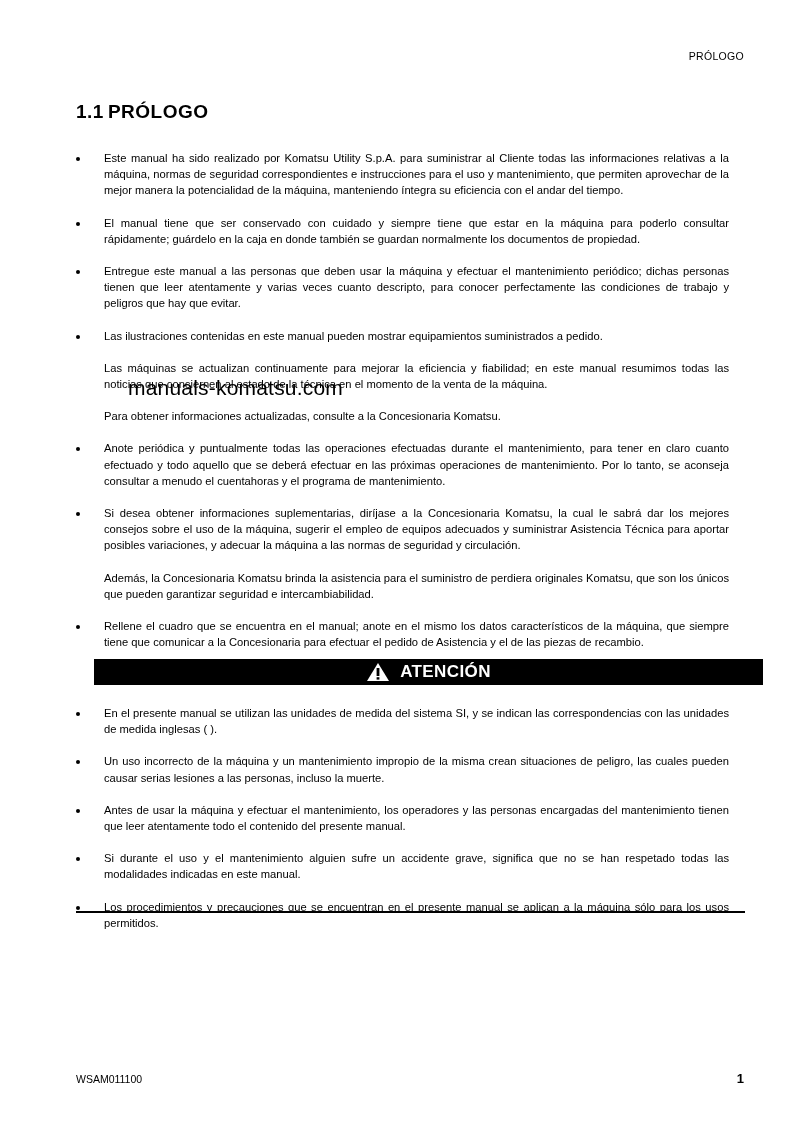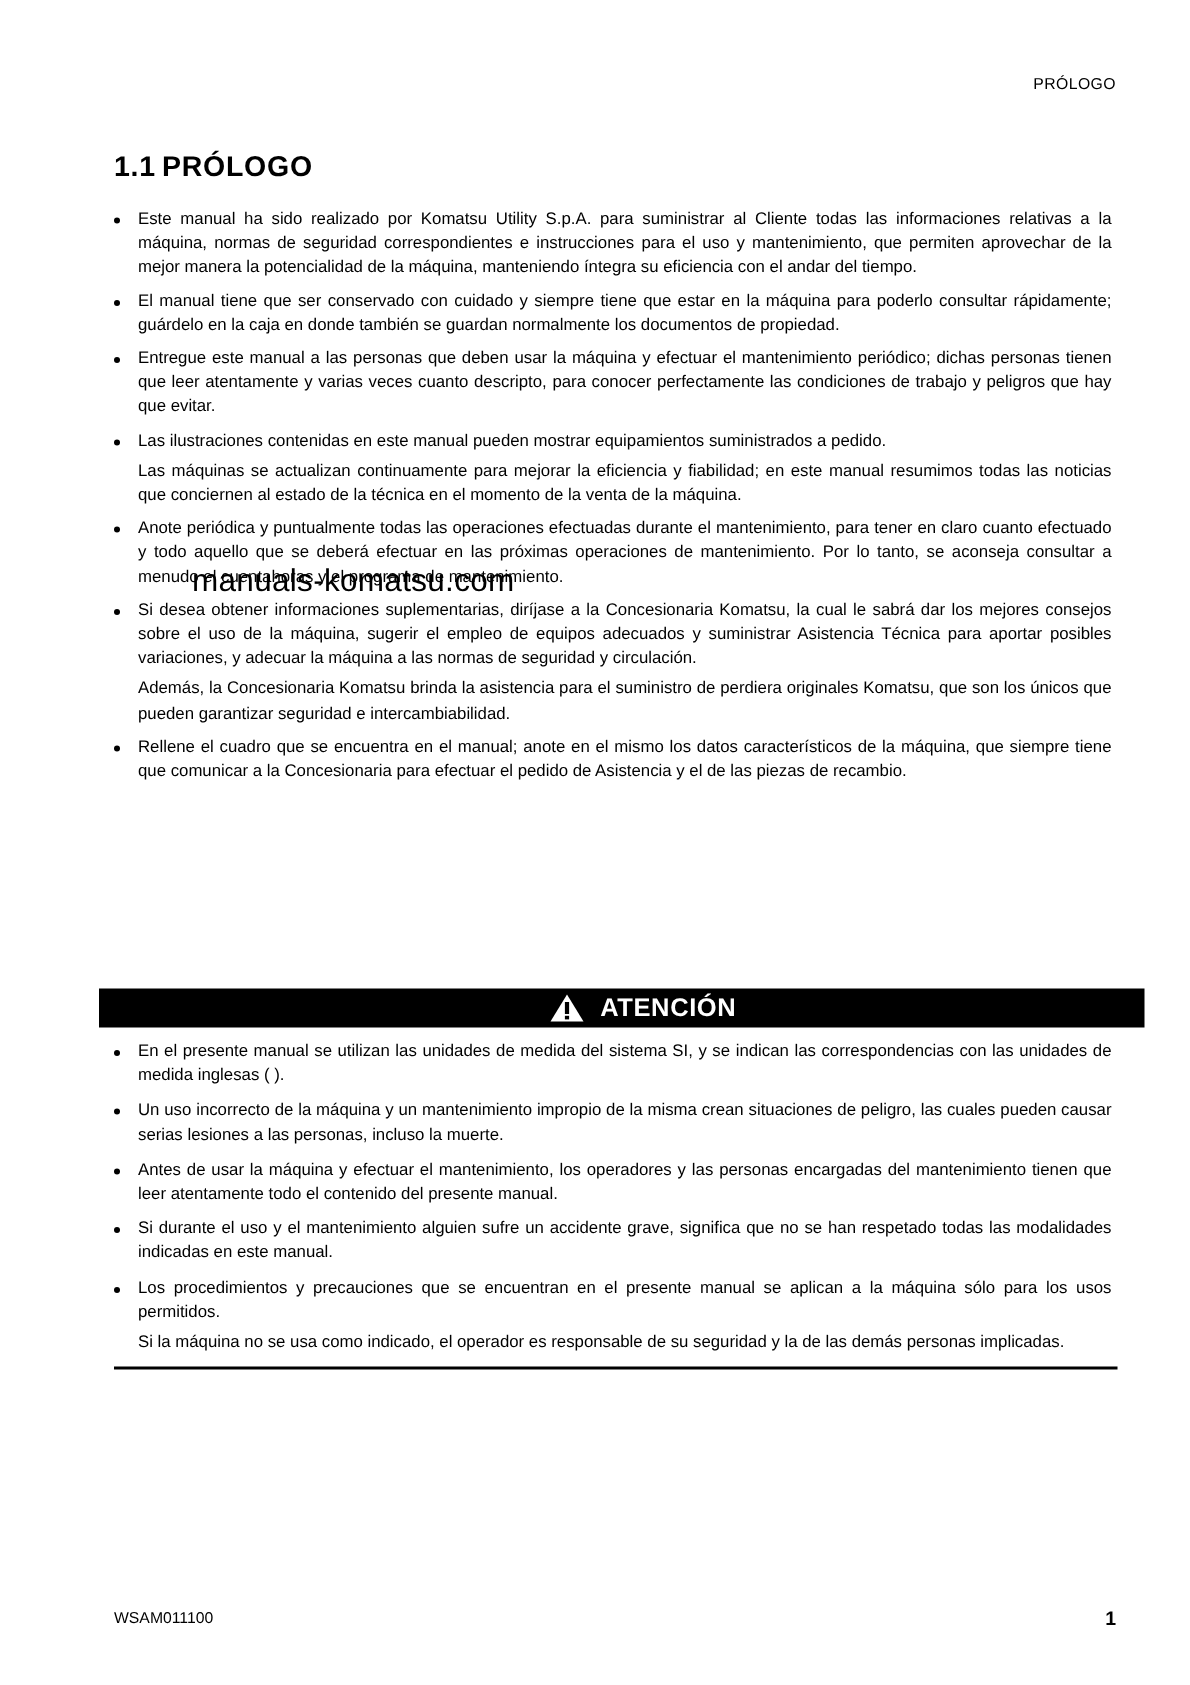--- a/index.html
+++ b/index.html
@@ -23,25 +23,25 @@
   ul.bullets { list-style: none; margin: 0; padding: 0; }
   ul.bullets li {
     position: relative; padding-left: 12px;
     font-size: 11.2px; line-height: 16.2px;
     text-align: justify; margin-bottom: 6px;
   }
   ul.bullets li::before {
     content: ""; position: absolute; left: 0; top: 7px;
     width: 4px; height: 4px; border-radius: 50%; background: #000;
   }
-  ul.bullets li p { margin: 4px; }
+  ul.bullets li p { margin: 16px; }
   .attention-bar {
-    position: absolute; left: 66px; top: 659px; width: 669px; height: 26px;
+    position: absolute; left: 94px; top: 659px; width: 669px; height: 26px;
     background: #000; color: #fff;
-    display: flex; align-items: center; justify-content: center; padding-left: 28px;
+    display: flex; align-items: center; justify-content: center;
   }
   .attention-bar .warn-icon { width: 24px; height: 20px; margin-right: 10px; }
   .attention-bar .label { font-size: 17px; font-weight: bold; letter-spacing: 0.4px; }
   .attention-content {
     position: absolute; left: 76px; top: 689px; width: 669px;
   }
   .attention-content ul.bullets li {
     font-weight: normal; font-size: 11.2px; line-height: 16.2px; margin-bottom: 7px;
   }
   .attention-rule {
@@ -70,20 +70,21 @@
       </li>
     <li>
         <p>El manual tiene que ser conservado con cuidado y siempre tiene que estar en la máquina para poderlo consultar rápidamente; guárdelo en la caja en donde también se guardan normalmente los documentos de propiedad.</p>
       </li>
     <li>
       <p>Entregue este manual a las personas que deben usar la máquina y efectuar el mantenimiento periódico; dichas personas tienen que leer atentamente y varias veces cuanto descripto, para conocer perfectamente las condiciones de trabajo y peligros que hay que evitar.</p>
     </li>
     <li>
       <p>Las ilustraciones contenidas en este manual pueden mostrar equipamientos suministrados a pedido.</p>
       <p>Las máquinas se actualizan continuamente para mejorar la eficiencia y fiabilidad; en este manual resumimos todas las noticias que conciernen al estado de la técnica en el momento de la venta de la máquina.</p>
+      <p>Para obtener informaciones actualizadas, consulte a la Concesionaria Komatsu.</p>
     </li>
     <li>
         <p>Anote periódica y puntualmente todas las operaciones efectuadas durante el mantenimiento, para tener en claro cuanto efectuado y todo aquello que se deberá efectuar en las próximas operaciones de mantenimiento. Por lo tanto, se aconseja consultar a menudo el cuentahoras y el programa de mantenimiento.</p>
       </li>
     <li>
       <p>Si desea obtener informaciones suplementarias, diríjase a la Concesionaria Komatsu, la cual le sabrá dar los mejores consejos sobre el uso de la máquina, sugerir el empleo de equipos adecuados y suministrar Asistencia Técnica para aportar posibles variaciones, y adecuar la máquina a las normas de seguridad y circulación.</p>
       <p>Además, la Concesionaria Komatsu brinda la asistencia para el suministro de perdiera originales Komatsu, que son los únicos que pueden garantizar seguridad e intercambiabilidad.</p>
     </li>
     <li>
         <p>Rellene el cuadro que se encuentra en el manual; anote en el mismo los datos característicos de la máquina, que siempre tiene que comunicar a la Concesionaria para efectuar el pedido de Asistencia y el de las piezas de recambio.</p>
@@ -111,21 +112,20 @@
         <p>Un uso incorrecto de la máquina y un mantenimiento impropio de la misma crean situaciones de peligro, las cuales pueden causar serias lesiones a las personas, incluso la muerte.</p>
       </li>
     <li>
         <p>Antes de usar la máquina y efectuar el mantenimiento, los operadores y las personas encargadas del mantenimiento tienen que leer atentamente todo el contenido del presente manual.</p>
       </li>
     <li>
         <p>Si durante el uso y el mantenimiento alguien sufre un accidente grave, significa que no se han respetado todas las modalidades indicadas en este manual.</p>
       </li>
     <li>
       <p>Los procedimientos y precauciones que se encuentran en el presente manual se aplican a la máquina sólo para los usos permitidos.</p>
-      <p>Si la máquina no se usa como indicado, el operador es responsable de su seguridad y la de las demás personas implicadas.</p>
     </li>
   </ul>
 </div>
 
 <div class="attention-rule"></div>
 
 <div class="footer-code">WSAM011100</div>
 <div class="footer-page">1</div>
 
 </body></html>

